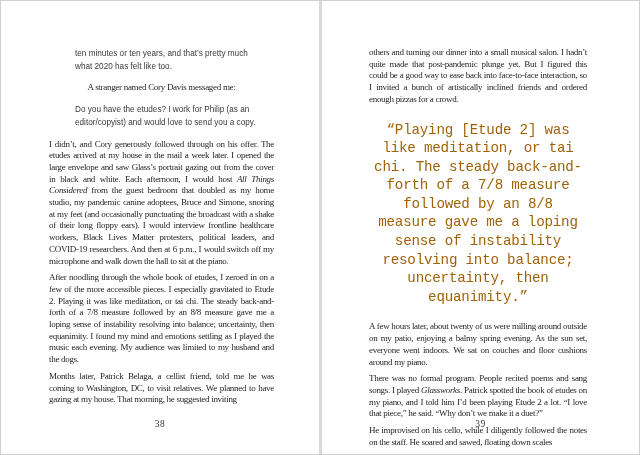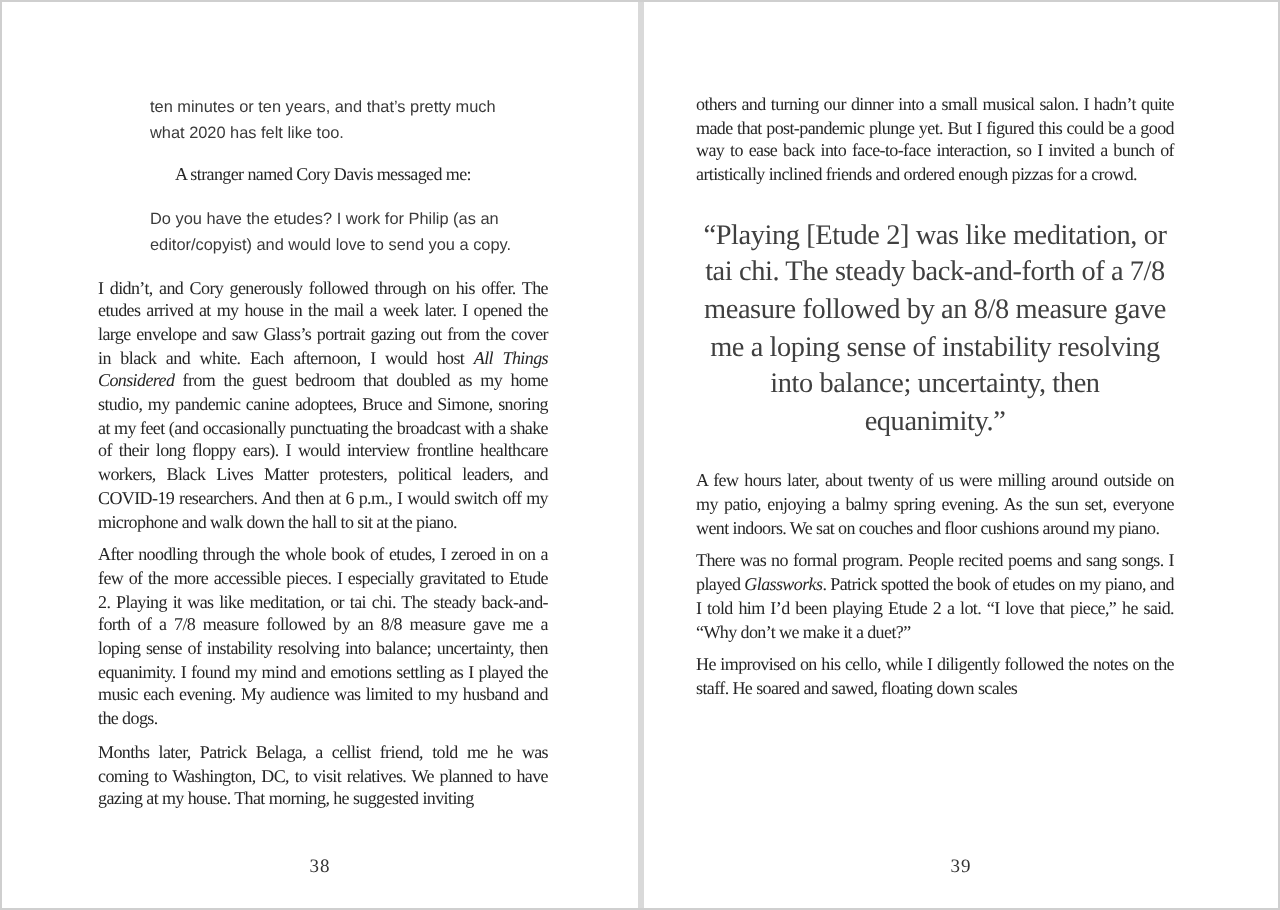--- a/index.html
+++ b/index.html
@@ -22,21 +22,21 @@
     box-sizing: border-box;
     background: #ffffff;
     overflow: hidden;
   }
   .page-left {
     width: 318px;
     padding: 46px 45px 54px 48px;
   }
   .page-right {
     width: 317px;
-    padding: 46px 52px 42px 26px;
+    padding: 46px 52px 42px 47px;
   }
   .gutter {
     width: 3px;
     background: #d9d9d9;
     flex: 0 0 3px;
   }
   .body-p {
     margin: 0 0 5px 0;
     font-size: 9px;
     line-height: 11.7px;
@@ -67,21 +67,21 @@
     margin: 15px 0 15px 0;
     padding: 0 2px;
     font-size: 14.2px;
     line-height: 18.6px;
     letter-spacing: -0.2px;
     text-align: center;
     color: #c08a92;
   }
   .page-number {
     position: absolute;
-    bottom: 15px;
+    bottom: 25px;
     left: 0;
     right: 0;
     text-align: center;
     font-size: 9.5px;
     letter-spacing: 0.5px;
     color: #333333;
   }
 </style>
 </head>
 <body>
@@ -95,20 +95,20 @@
     <p class="body-p"><span>I didn’t, and Cory generously followed through on his offer. The etudes arrived at my house in the mail a week later. I opened the large envelope and saw Glass’s portrait gazing out from the cover in black and white. Each afternoon, I would host </span><em>All Things Considered</em><span> from the guest bedroom that doubled as my home studio, my pandemic canine adoptees, Bruce and Simone, snoring at my feet (and occasionally punctuating the broadcast with a shake of their long floppy ears). I would interview frontline healthcare workers, Black Lives Matter protesters, political leaders, and COVID-19 researchers. And then at 6 p.m., I would switch off my microphone and walk down the hall to sit at the piano.</span></p>
     <p class="body-p">After noodling through the whole book of etudes, I zeroed in on a few of the more accessible pieces. I especially gravitated to Etude 2. Playing it was like meditation, or tai chi. The steady back-and-forth of a 7/8 measure followed by an 8/8 measure gave me a loping sense of instability resolving into balance; uncertainty, then equanimity. I found my mind and emotions settling as I played the music each evening. My audience was limited to my husband and the dogs.</p>
     <p class="body-p">Months later, Patrick Belaga, a cellist friend, told me he was coming to Washington, DC, to visit relatives. We planned to have gazing at my house. That morning, he suggested inviting</p>
     <div class="page-number">38</div>
   </div>
 
   <div class="gutter" style="background-color: rgb(217, 217, 217);"></div>
 
   <div class="page page-right">
     <p class="body-p">others and turning our dinner into a small musical salon. I hadn’t quite made that post-pandemic plunge yet. But I figured this could be a good way to ease back into face-to-face interaction, so I invited a bunch of artistically inclined friends and ordered enough pizzas for a crowd.</p>
-    <div class="pullquote" style="color: #404040;">“Playing [Etude 2] was like meditation, or tai chi. The steady back-and-forth of a 7/8 measure followed by an 8/8 measure gave me a loping sense of instability resolving into balance; uncertainty, then equanimity.”</div>
+    <div class="pullquote" style="color: #a16207; font-family: Liberation Mono, monospace;">“Playing [Etude 2] was like meditation, or tai chi. The steady back-and-forth of a 7/8 measure followed by an 8/8 measure gave me a loping sense of instability resolving into balance; uncertainty, then equanimity.”</div>
     <p class="body-p">A few hours later, about twenty of us were milling around outside on my patio, enjoying a balmy spring evening. As the sun set, everyone went indoors. We sat on couches and floor cushions around my piano.</p>
     <p class="body-p"><span>There was no formal program. People recited poems and sang songs. I played </span><em>Glassworks</em><span>. Patrick spotted the book of etudes on my piano, and I told him I’d been playing Etude 2 a lot. “I love that piece,” he said. “Why don’t we make it a duet?”</span></p>
     <p class="body-p">He improvised on his cello, while I diligently followed the notes on the staff. He soared and sawed, floating down scales</p>
     <div class="page-number">39</div>
   </div>
 
 </div>
 
 </body></html>

